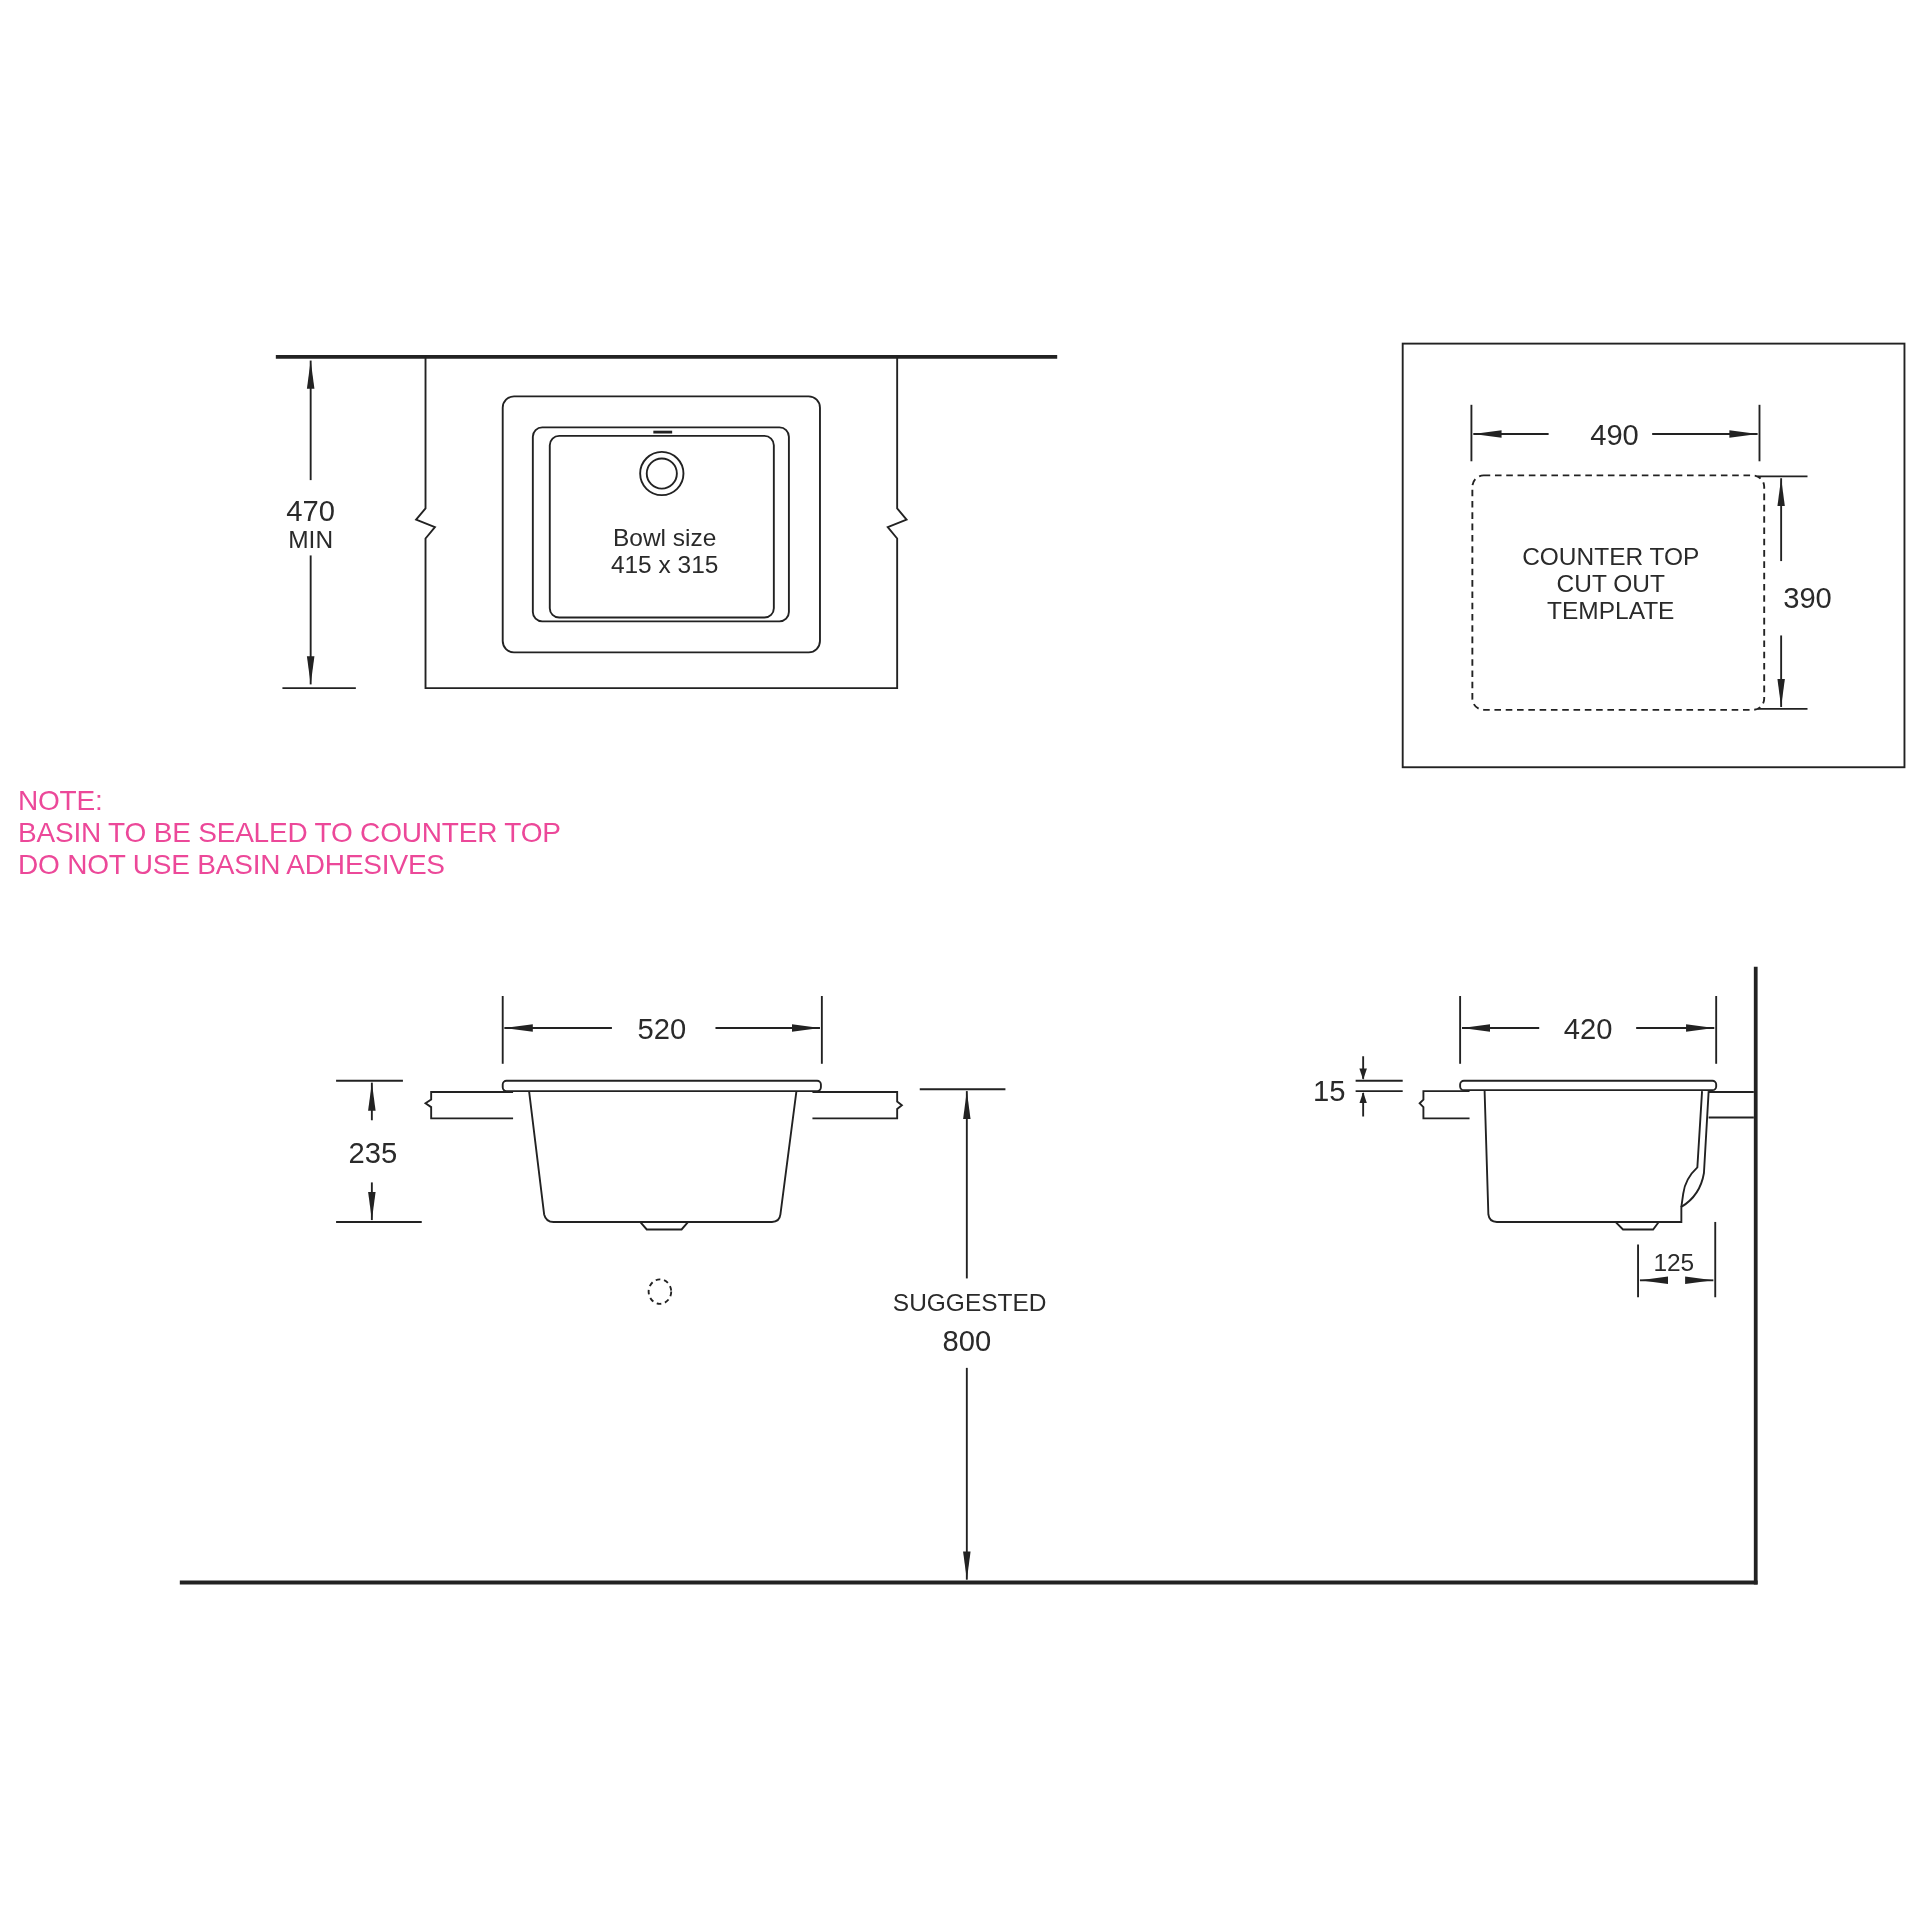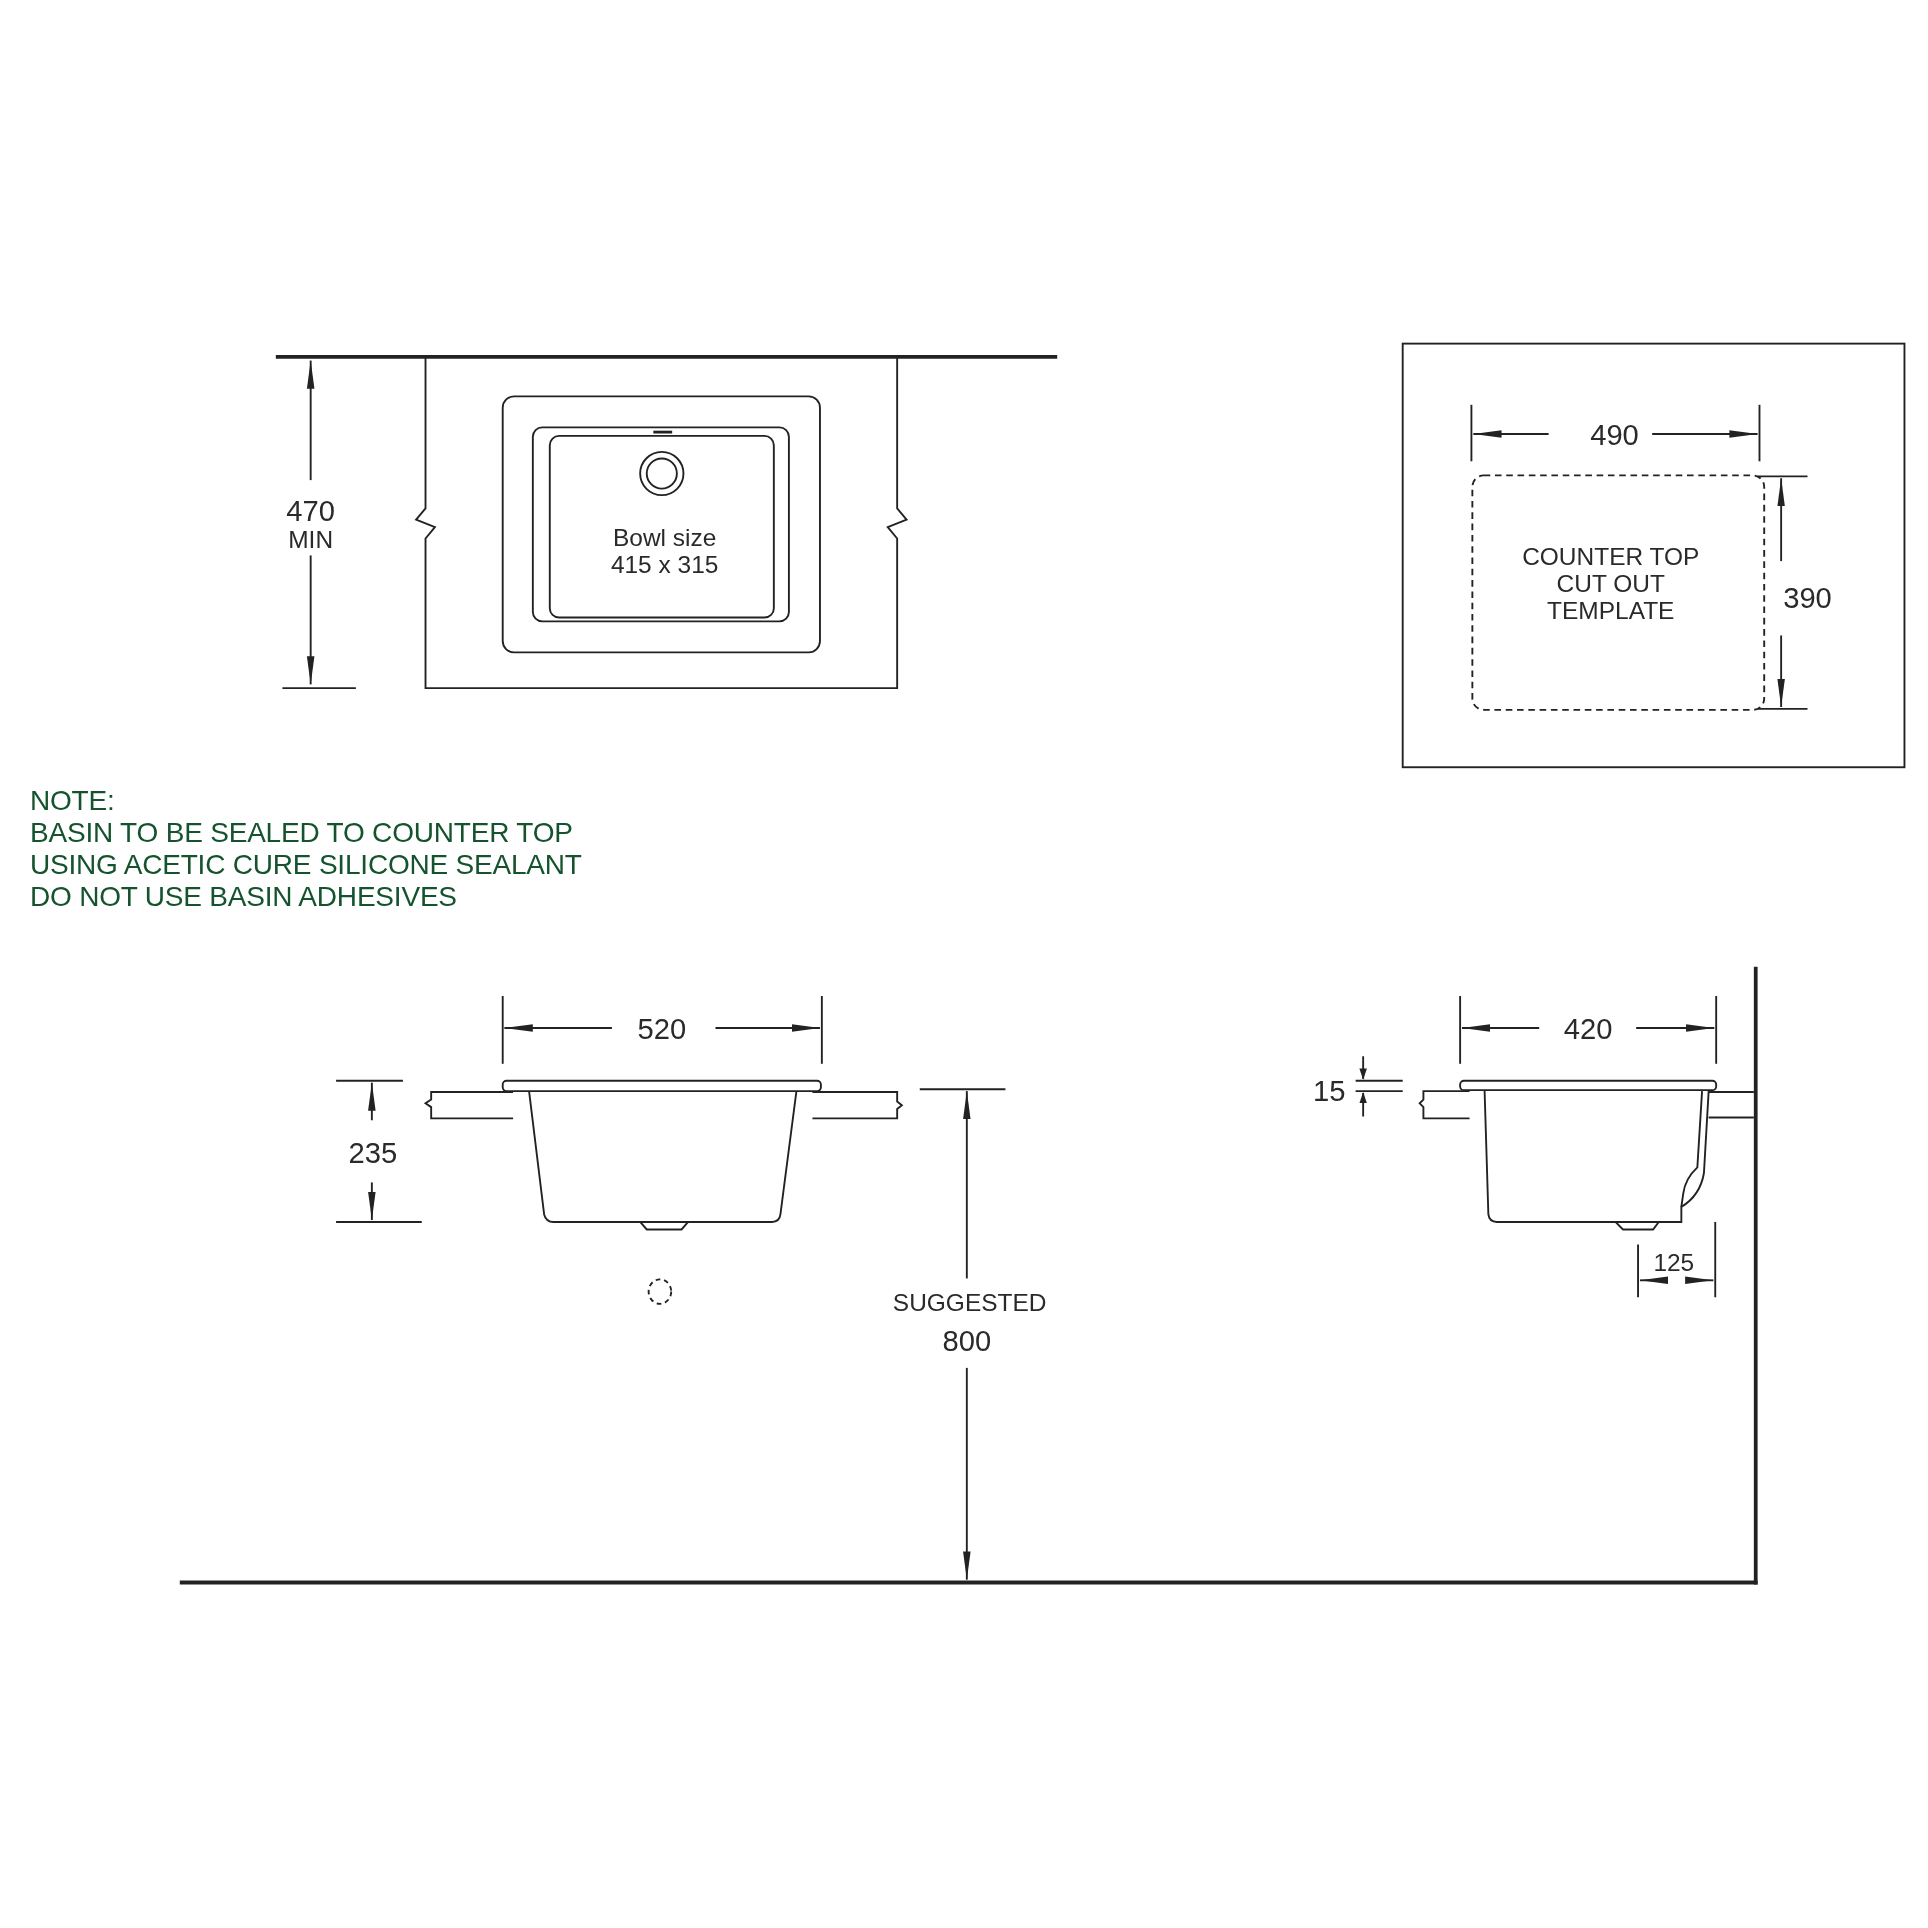--- a/index.html
+++ b/index.html
@@ -3,21 +3,21 @@
 <meta charset="utf-8">
 <style>
   html, body { margin: 0; padding: 0; background: #ffffff; }
   body { width: 1928px; height: 1928px; position: relative; overflow: hidden;
          font-family: "Liberation Sans", sans-serif; color: #222222; }
   svg { position: absolute; left: 0; top: 0; }
   .t { font-family: "Liberation Sans", sans-serif; fill: #2a2a2a; }
   .dim { font-size: 31px; }
   .lbl { font-size: 26px; }
   .note { position: absolute; left: 18px; top: 785px; font-size: 28px; line-height: 32px;
-          color: #14532d; letter-spacing: -0.2px; margin-left: 12px; }
+          color: #ec4899; letter-spacing: -0.2px; }
   .note div { white-space: nowrap; }
 </style>
 </head>
 <body>
 
 <svg width="1928" height="1928" viewBox="0 0 2048 2048" xmlns="http://www.w3.org/2000/svg">
   <defs>
     <marker id="ah" viewBox="0 0 12 12" refX="11" refY="6" markerWidth="12" markerHeight="12" orient="auto-start-reverse" markerUnits="userSpaceOnUse">
       <path d="M0,2 L12,6 L0,10 z" fill="#222"></path>
     </marker>
@@ -137,16 +137,15 @@
     <line x1="1796" y1="1360" x2="1820" y2="1360" marker-end="url(#ahBig)"></line>
   </g>
   <text class="t dim" x="1687" y="1104" text-anchor="middle">420</text>
   <text class="t dim" x="1412" y="1169" text-anchor="middle">15</text>
   <text class="t lbl" x="1778" y="1350" text-anchor="middle">125</text>
 </svg>
 
 <div class="note">
   <div>NOTE:</div>
   <div>BASIN TO BE SEALED TO COUNTER TOP</div>
-  <div>USING ACETIC CURE SILICONE SEALANT</div>
   <div>DO NOT USE BASIN ADHESIVES</div>
 </div>
 
 
 </body></html>

